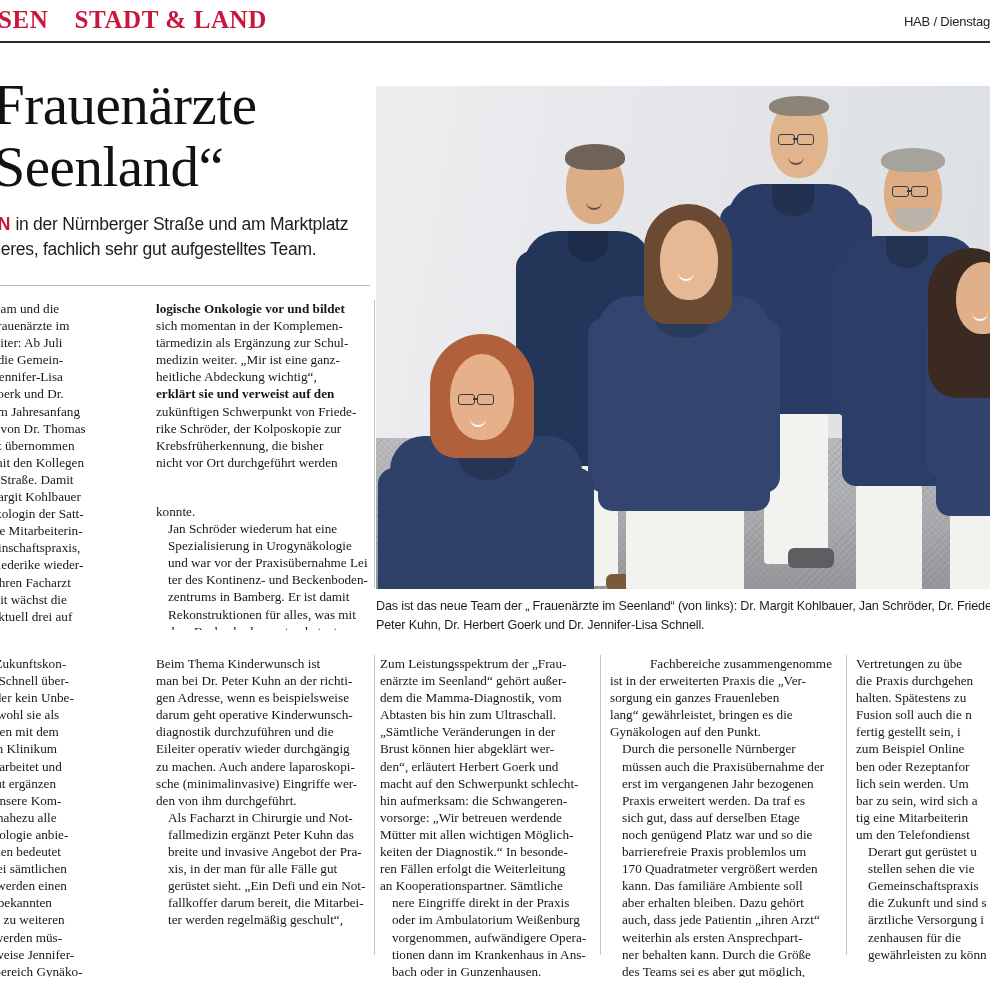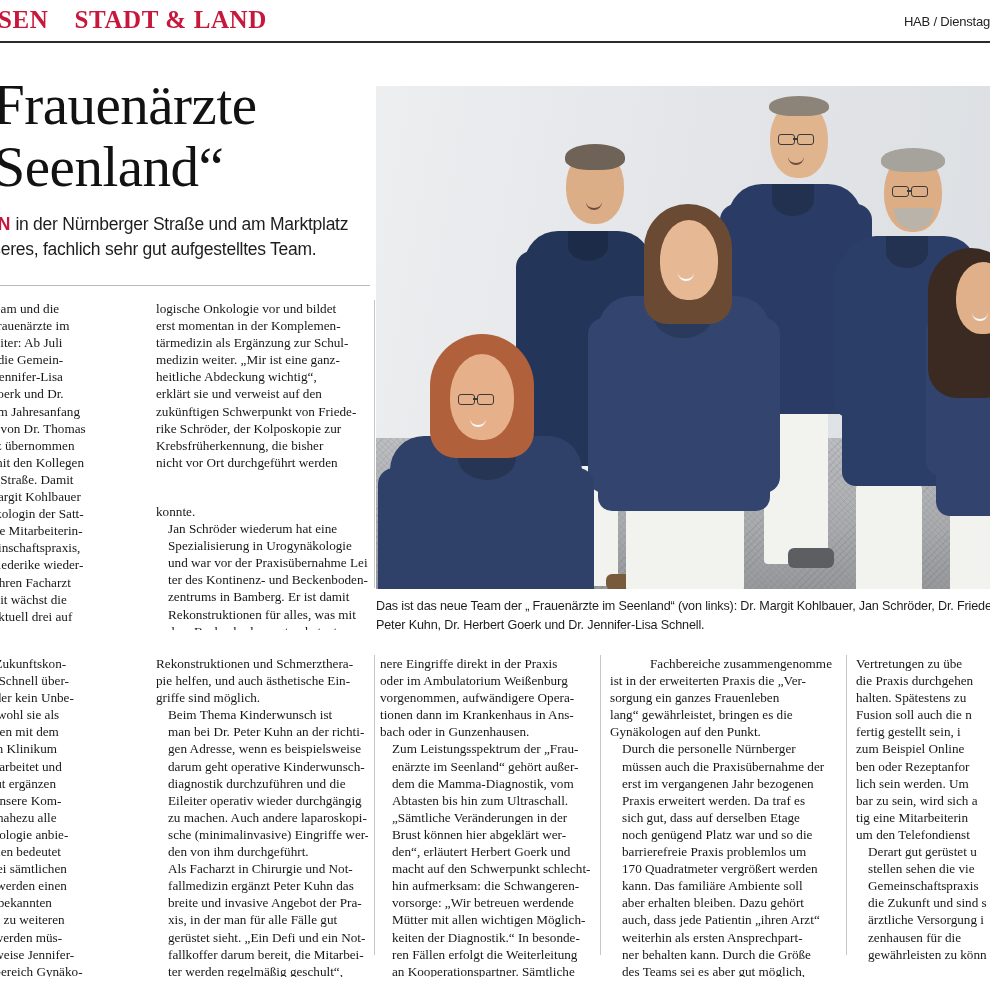--- a/index.html
+++ b/index.html
@@ -254,26 +254,26 @@
         <span style="display: block; white-space: nowrap;">eitere Mitarbeiterin-</span>
         <span style="display: block; white-space: nowrap;">emeinschaftspraxis,</span>
         <span style="display: block; white-space: nowrap;">u Friederike wieder-</span>
         <span style="display: block; white-space: nowrap;">ist, ihren Facharzt</span>
         <span style="display: block; white-space: nowrap;">Somit wächst die</span>
         <span style="display: block; white-space: nowrap;">on aktuell drei auf</span>
       </p>
     </div>
   <div class="col" id="col-b">
       <p>
-        <span style="display: block; white-space: nowrap;">logische Onkologie vor und bildet</span>
-        <span style="display: block; white-space: nowrap;">erst momentan in der Komplemen-</span>
+        <span style="display: block; white-space: nowrap; font-weight: bold;">logische Onkologie vor und bildet</span>
+        <span style="display: block; white-space: nowrap;">sich momentan in der Komplemen-</span>
         <span style="display: block; white-space: nowrap;">tärmedizin als Ergänzung zur Schul-</span>
         <span style="display: block; white-space: nowrap;">medizin weiter. „Mir ist eine ganz-</span>
         <span style="display: block; white-space: nowrap;">heitliche Abdeckung wichtig“,</span>
-        <span style="display: block; white-space: nowrap;">erklärt sie und verweist auf den</span>
+        <span style="display: block; white-space: nowrap; font-weight: bold;">erklärt sie und verweist auf den</span>
         <span style="display: block; white-space: nowrap;">zukünftigen Schwerpunkt von Friede-</span>
         <span style="display: block; white-space: nowrap;">rike Schröder, der Kolposkopie zur</span>
         <span style="display: block; white-space: nowrap;">Krebsfrüherkennung, die bisher</span>
         <span style="display: block; white-space: nowrap;">nicht vor Ort durchgeführt werden</span>
         <span style="display: block; white-space: nowrap; margin-top: 32px;">konnte.</span>
       </p>
       <p>
         <span style="display: block; white-space: nowrap;">Jan Schröder wiederum hat eine</span>
         <span style="display: block; white-space: nowrap;">Spezialisierung in Urogynäkologie</span>
         <span style="display: block; white-space: nowrap;">und war vor der Praxisübernahme Lei-</span>
@@ -305,25 +305,20 @@
         <span style="display: block; white-space: nowrap;">d nicht zu weiteren</span>
         <span style="display: block; white-space: nowrap;">hickt werden müs-</span>
       </p>
       <p>
         <span style="display: block; white-space: nowrap;">ielsweise Jennifer-</span>
         <span style="display: block; white-space: nowrap;">achbereich Gynäko-</span>
       </p>
     </div>
   <div class="col" id="col-d">
       <p>
-        <span style="display: block; white-space: nowrap;">Rekonstruktionen und Schmerzthera-</span>
-        <span style="display: block; white-space: nowrap;">pie helfen, und auch ästhetische Ein-</span>
-        <span style="display: block; white-space: nowrap;">griffe sind möglich.</span>
-      </p>
-      <p>
         <span style="display: block; white-space: nowrap;">Beim Thema Kinderwunsch ist</span>
         <span style="display: block; white-space: nowrap;">man bei Dr. Peter Kuhn an der richti-</span>
         <span style="display: block; white-space: nowrap;">gen Adresse, wenn es beispielsweise</span>
         <span style="display: block; white-space: nowrap;">darum geht operative Kinderwunsch-</span>
         <span style="display: block; white-space: nowrap;">diagnostik durchzuführen und die</span>
         <span style="display: block; white-space: nowrap;">Eileiter operativ wieder durchgängig</span>
         <span style="display: block; white-space: nowrap;">zu machen. Auch andere laparoskopi-</span>
         <span style="display: block; white-space: nowrap;">sche (minimalinvasive) Eingriffe wer-</span>
         <span style="display: block; white-space: nowrap;">den von ihm durchgeführt.</span>
       </p>
@@ -331,43 +326,43 @@
         <span style="display: block; white-space: nowrap;">Als Facharzt in Chirurgie und Not-</span>
         <span style="display: block; white-space: nowrap;">fallmedizin ergänzt Peter Kuhn das</span>
         <span style="display: block; white-space: nowrap;">breite und invasive Angebot der Pra-</span>
         <span style="display: block; white-space: nowrap;">xis, in der man für alle Fälle gut</span>
         <span style="display: block; white-space: nowrap;">gerüstet sieht. „Ein Defi und ein Not-</span>
         <span style="display: block; white-space: nowrap;">fallkoffer darum bereit, die Mitarbei-</span>
         <span style="display: block; white-space: nowrap;">ter werden regelmäßig geschult“,</span>
       </p>
     </div>
   <div class="col" id="col-e">
-      <p>
-        <span style="display: block; white-space: nowrap;">nere Eingriffe direkt in der Praxis</span>
-        <span style="display: block; white-space: nowrap;">oder im Ambulatorium Weißenburg</span>
-        <span style="display: block; white-space: nowrap;">vorgenommen, aufwändigere Opera-</span>
-        <span style="display: block; white-space: nowrap;">tionen dann im Krankenhaus in Ans-</span>
-        <span style="display: block; white-space: nowrap;">bach oder in Gunzenhausen.</span>
-      </p>
       <p>
         <span style="display: block; white-space: nowrap;">Zum Leistungsspektrum der „Frau-</span>
         <span style="display: block; white-space: nowrap;">enärzte im Seenland“ gehört außer-</span>
         <span style="display: block; white-space: nowrap;">dem die Mamma-Diagnostik, vom</span>
         <span style="display: block; white-space: nowrap;">Abtasten bis hin zum Ultraschall.</span>
         <span style="display: block; white-space: nowrap;">„Sämtliche Veränderungen in der</span>
         <span style="display: block; white-space: nowrap;">Brust können hier abgeklärt wer-</span>
         <span style="display: block; white-space: nowrap;">den“, erläutert Herbert Goerk und</span>
         <span style="display: block; white-space: nowrap;">macht auf den Schwerpunkt schlecht-</span>
         <span style="display: block; white-space: nowrap;">hin aufmerksam: die Schwangeren-</span>
         <span style="display: block; white-space: nowrap;">vorsorge: „Wir betreuen werdende</span>
         <span style="display: block; white-space: nowrap;">Mütter mit allen wichtigen Möglich-</span>
         <span style="display: block; white-space: nowrap;">keiten der Diagnostik.“ In besonde-</span>
         <span style="display: block; white-space: nowrap;">ren Fällen erfolgt die Weiterleitung</span>
         <span style="display: block; white-space: nowrap;">an Kooperationspartner. Sämtliche</span>
       </p>
+      <p>
+        <span style="display: block; white-space: nowrap;">nere Eingriffe direkt in der Praxis</span>
+        <span style="display: block; white-space: nowrap;">oder im Ambulatorium Weißenburg</span>
+        <span style="display: block; white-space: nowrap;">vorgenommen, aufwändigere Opera-</span>
+        <span style="display: block; white-space: nowrap;">tionen dann im Krankenhaus in Ans-</span>
+        <span style="display: block; white-space: nowrap;">bach oder in Gunzenhausen.</span>
+      </p>
     </div>
   <div class="col" id="col-f">
       <p>
         <span style="display: block; white-space: nowrap; margin-left: 40px;">Fachbereiche zusammengenommen,</span>
         <span style="display: block; white-space: nowrap;">ist in der erweiterten Praxis die „Ver-</span>
         <span style="display: block; white-space: nowrap;">sorgung ein ganzes Frauenleben</span>
         <span style="display: block; white-space: nowrap;">lang“ gewährleistet, bringen es die</span>
         <span style="display: block; white-space: nowrap;">Gynäkologen auf den Punkt.</span>
       </p>
       <p>

